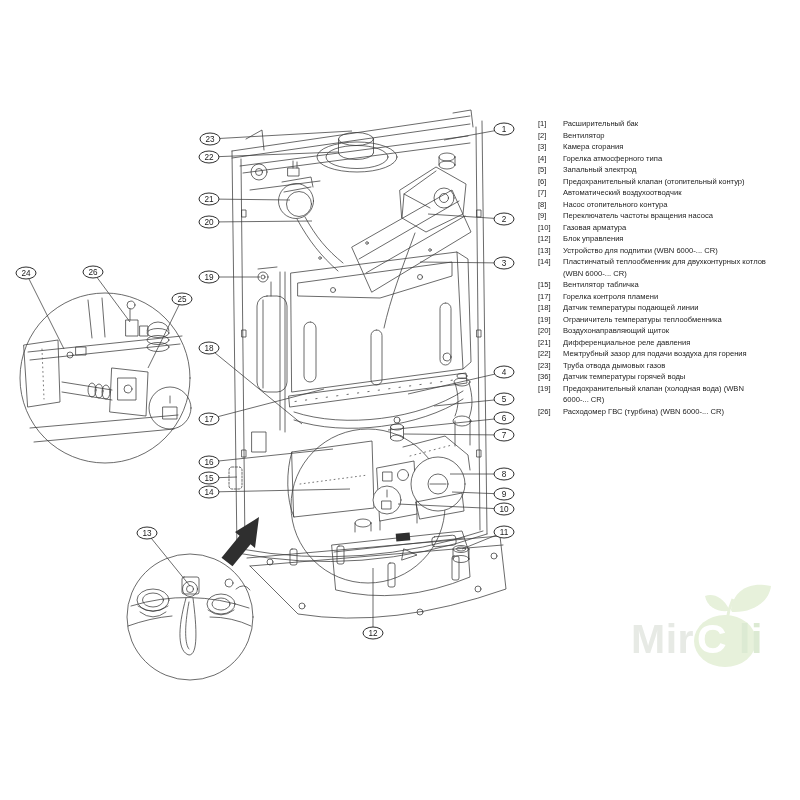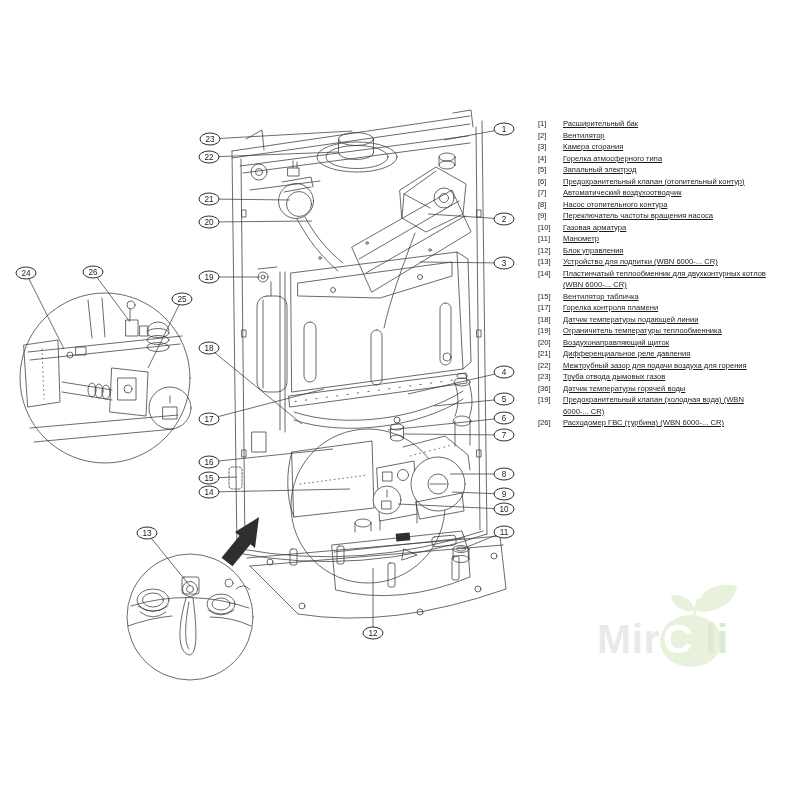--- a/index.html
+++ b/index.html
@@ -11,22 +11,22 @@
   .art .fins{stroke:#4a4a4a;}
   .art .fill-dark{fill:#2f2f2f;stroke:none;}
   .art .wfill{fill:#ffffff;}
   #leader-layer line{stroke:#3c3c3c;stroke-width:0.75;}
   #callout-layer ellipse{fill:#ffffff;stroke:#2e2e2e;stroke-width:1;}
   #callout-layer text{font-size:8.2px;fill:#1a1a1a;text-anchor:middle;
       font-family:"Liberation Sans",sans-serif;}
   .legend{position:absolute;left:538px;top:118px;width:260px;color:#1c1c1c;}
   .legend-row{display:flex;align-items:flex-start;font-size:7.6px;line-height:11.5px;}
   .legend-num{flex:0 0 25px;}
-  .legend-text{width:205px;text-decoration:underline;}
-  .watermark{position:absolute;left:585px;top:565px;width:170px;height:110px;}
+  .legend-text{width:205px;}
+  .watermark{position:absolute;left:619px;top:565px;width:170px;height:110px;}
   .wm-text{font-size:41px;font-weight:bold;letter-spacing:0.5px;
       font-family:"Liberation Sans",sans-serif;}
 </style>
 </head>
 <body>
 
 <div class="canvas">
 
   <svg id="diagram-svg" width="800" height="800" viewBox="0 0 800 800">
 
@@ -432,24 +432,20 @@
       </div>
       <div class="legend-row">
         <span class="legend-num">[9]</span>
         <span class="legend-text">Переключатель частоты вращения насоса</span>
       </div>
       <div class="legend-row">
         <span class="legend-num">[10]</span>
         <span class="legend-text">Газовая арматура</span>
       </div>
       <div class="legend-row">
-        <span class="legend-num">[11]</span>
-        <span class="legend-text">Манометр</span>
-      </div>
-      <div class="legend-row">
         <span class="legend-num">[12]</span>
         <span class="legend-text">Блок управления</span>
       </div>
       <div class="legend-row">
         <span class="legend-num">[13]</span>
         <span class="legend-text">Устройство для подпитки (WBN 6000-... CR)</span>
       </div>
       <div class="legend-row">
         <span class="legend-num">[14]</span>
         <span class="legend-text">Пластинчатый теплообменник для двухконтурных котлов (WBN 6000-... CR)</span>

